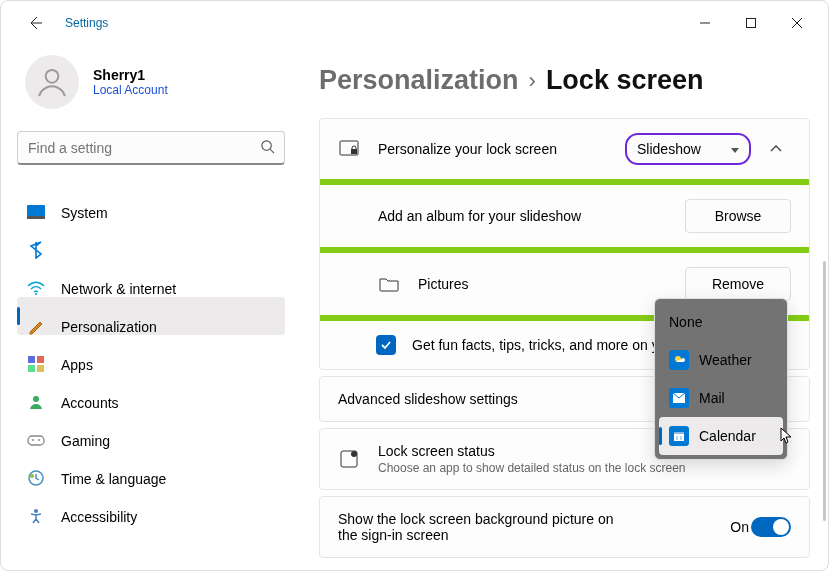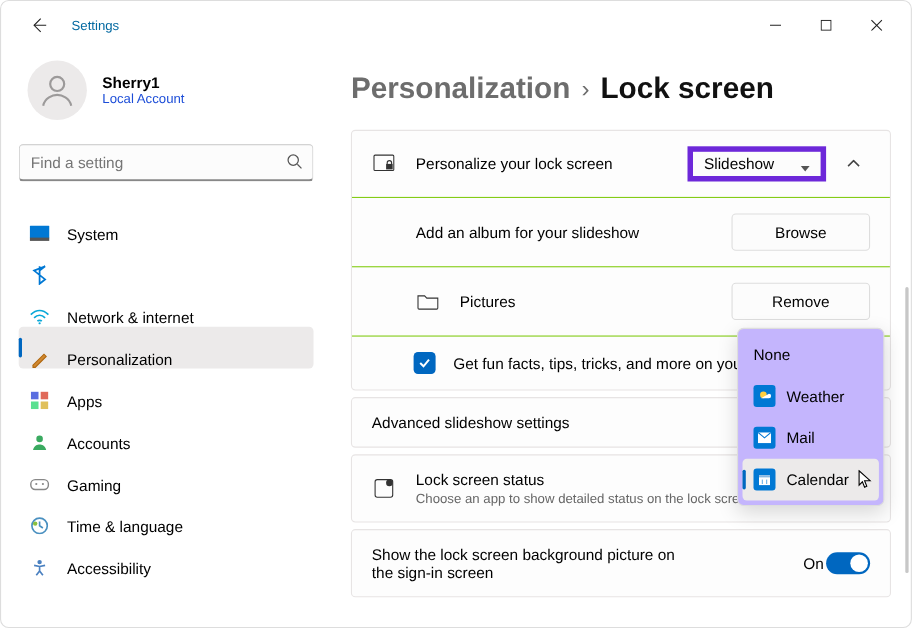--- a/index.html
+++ b/index.html
@@ -27,39 +27,39 @@
   .nav-item.active::before { content:""; position:absolute; left:0; top:10px; bottom:10px; width:3px; background:#0067c0; border-radius:2px; }
   .nav-icon { width:18px; height:18px; display:flex;align-items:center;justify-content:center; }
   
   .main { flex: 1; padding: 0 18px 20px 18px; overflow-y: auto; }
   .breadcrumb { display:flex; align-items:center; gap: 10px; margin: 20px 0 22px 0; }
   .bc-parent { font-size: 27px; font-weight: 600; color: #6d6d6d; }
   .bc-sep { font-size: 22px; color: #6d6d6d; }
   .bc-current { font-size: 27px; font-weight: 600; color: #111; }
   
   .card { border: 1px solid #e7e4e4; border-radius: 4px; background: #fdfdfd; margin-bottom: 6px; }
-  .row { display:flex; align-items:center; padding: 14px 18px; border-top: 1px solid #84cc16; }
+  .row { display:flex; align-items:center; padding: 14px 18px; border-top: 6px solid #84cc16; }
   .row:first-child { border-top: none; }
   .row-icon { width: 22px; margin-right: 18px; display:flex;align-items:center;justify-content:center; }
   .row-text { flex: 1; font-size: 14px; }
   .row-sub { font-size: 12px; color: #666; margin-top:2px; }
   
-  .combo { width: 126px; height: 32px; border: 5px solid #6d28d9; background:#fcfcfc; border-radius:0; padding: 0 28px 0 10px; font-size:14px; display:flex;align-items:center; position:relative; }
+  .combo { width: 126px; height: 32px; border: 2px solid #6d28d9; background:#fcfcfc; border-radius:13px; padding: 0 28px 0 10px; font-size:14px; display:flex;align-items:center; position:relative; }
   .combo::after { content:""; position:absolute; right:10px; top:13px; border-left:4px solid transparent; border-right:4px solid transparent; border-top:5px solid #555; }
   .expand { width: 30px; height:30px; margin-left:10px; display:flex;align-items:center;justify-content:center; }
-  .btn { width: 126px; height: 34px; border: 1px solid #ddd; background:#fcfcfc; border-radius:4px; font-size:14px; display:flex;align-items:center;justify-content:center; }
+  .btn { width: 106px; height: 34px; border: 1px solid #ddd; background:#fcfcfc; border-radius:4px; font-size:14px; display:flex;align-items:center;justify-content:center; }
   
   .checkbox { width: 20px; height:20px; background:#0067c0; border-radius:4px; margin-right:16px; display:flex;align-items:center;justify-content:center; margin-left: 38px; }
   
   .toggle { display:flex; align-items:center; gap:2px; margin-left:auto; }
   .toggle-label { font-size: 14px; }
   .switch { width: 40px; height:20px; background:#0067c0; border-radius:10px; position:relative; }
   .switch::after { content:""; position:absolute; right:2px; top:2px; width:16px; height:16px; background:#fff; border-radius:50%; }
   
-  .dropdown { position:absolute; right: 24px; top: 297px; width: 134px; background:#c4b5fd; border:1px solid #ddd; border-radius:6px; box-shadow: 0 6px 18px rgba(0,0,0,0.15); padding: 4px; z-index:10; }
+  .dropdown { position:absolute; right: 40px; top: 297px; width: 134px; background:#737373; border:1px solid #ddd; border-radius:6px; box-shadow: 0 6px 18px rgba(0,0,0,0.15); padding: 4px; z-index:10; }
   .dd-item { display:flex; align-items:center; height: 38px; padding: 0 10px; border-radius:4px; font-size:14px; gap:10px; position:relative; }
   .dd-item.highlight { background: #eceaea; }
   .dd-item.highlight::before { content:""; position:absolute; left:0; top:10px; bottom:10px; width:3px; background:#0067c0; border-radius:2px; }
   .dd-icon { width:20px; height:20px; border-radius:3px; display:flex;align-items:center;justify-content:center; }
   .cursor { position:absolute; right: 34px; top: 426px; z-index:11; }
   
   .scrollbar { position:absolute; right:2px; top:260px; width:3px; height:260px; background:#c7c7c7; border-radius:2px; }
 </style>
 </head>
 <body>

